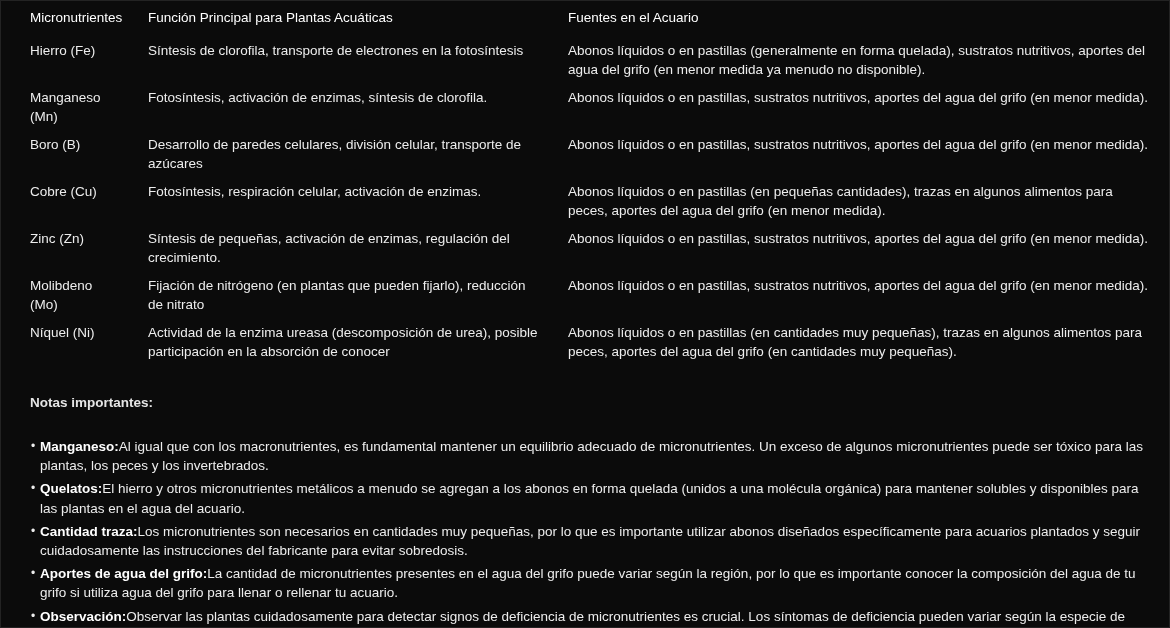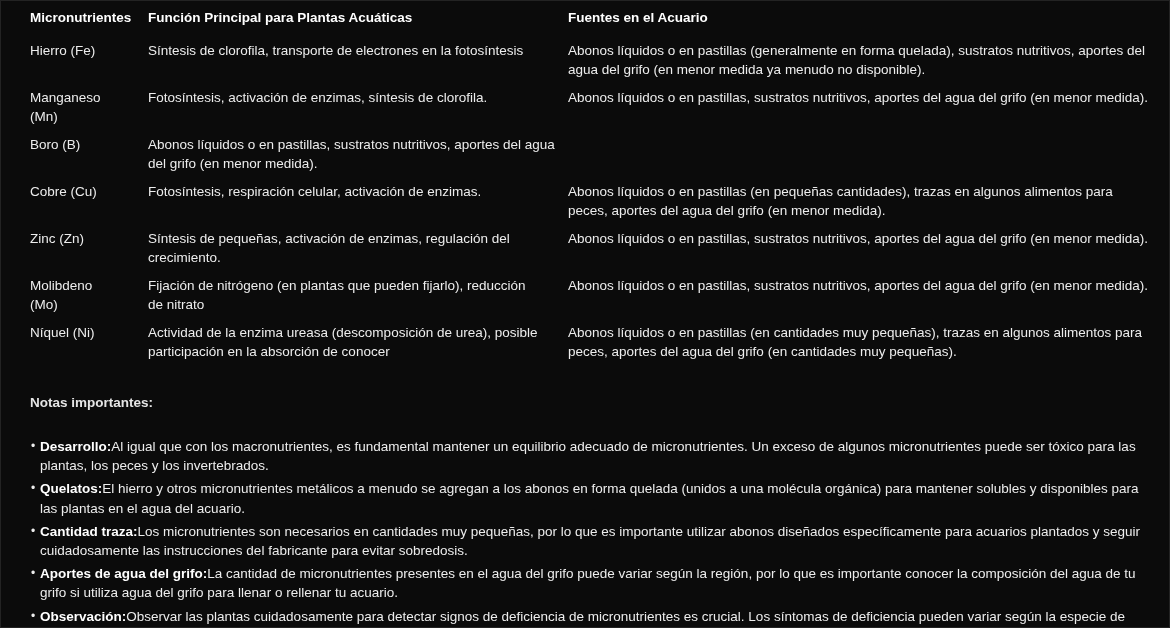--- a/index.html
+++ b/index.html
@@ -23,21 +23,21 @@
     color: #ededed;
     -webkit-font-smoothing: antialiased;
   }
   
   .tbl { width: 100%; }
   .tr {
     display: grid;
     grid-template-columns: 118px 420px 1fr;
     align-items: start;
   }
-  .tr.head .cell { padding-bottom: 14px; font-weight: 700; color: #ffffff; }
+  .tr.head .cell { padding-bottom: 14px; font-weight: 400; color: #ffffff; }
   .tr.row .cell  { padding-bottom: 9px; }
   .cell { padding-right: 26px; }
   .cell.c3 { padding-right: 2px; }
   .tr.row { min-height: 47px; }
   
   .notes-title {
     margin-top: 23px;
     font-weight: 700;
     color: #e5e5e5;
   }
@@ -81,20 +81,21 @@
     </div>
 
     <div class="tr row">
       <div class="cell c1">Manganeso (Mn)</div>
       <div class="cell c2">Fotosíntesis, activación de enzimas, síntesis de clorofila.</div>
       <div class="cell c3">Abonos líquidos o en pastillas, sustratos nutritivos, aportes del agua del grifo (en menor medida).</div>
     </div>
 
     <div class="tr row">
       <div class="cell c1">Boro (B)</div>
+      <div class="cell c2">Desarrollo de paredes celulares, división celular, transporte de azúcares</div>
       <div class="cell c3">Abonos líquidos o en pastillas, sustratos nutritivos, aportes del agua del grifo (en menor medida).</div>
     </div>
 
     <div class="tr row">
       <div class="cell c1">Cobre (Cu)</div>
       <div class="cell c2">Fotosíntesis, respiración celular, activación de enzimas.</div>
       <div class="cell c3">Abonos líquidos o en pastillas (en pequeñas cantidades), trazas en algunos alimentos para peces, aportes del agua del grifo (en menor medida).</div>
     </div>
 
     <div class="tr row">
@@ -114,21 +115,21 @@
       <div class="cell c2">Actividad de la enzima ureasa (descomposición de urea), posible participación en la absorción de conocer</div>
       <div class="cell c3">Abonos líquidos o en pastillas (en cantidades muy pequeñas), trazas en algunos alimentos para peces, aportes del agua del grifo (en cantidades muy pequeñas).</div>
     </div>
 
   </div>
 
   <div class="notes-title">Notas importantes:</div>
 
   <ul class="notes">
     <li>
-      <span class="bullet">•</span><span class="lbl">Desarrollo:</span><span class="txt">Al igual que con los macronutrientes, es fundamental mantener un equilibrio adecuado de micronutrientes. Un exceso de algunos micronutrientes puede ser tóxico para las plantas, los peces y los invertebrados.</span>
+      <span class="bullet">•</span><span class="lbl">Manganeso:</span><span class="txt">Al igual que con los macronutrientes, es fundamental mantener un equilibrio adecuado de micronutrientes. Un exceso de algunos micronutrientes puede ser tóxico para las plantas, los peces y los invertebrados.</span>
     </li>
     <li>
       <span class="bullet">•</span><span class="lbl">Quelatos:</span><span class="txt">El hierro y otros micronutrientes metálicos a menudo se agregan a los abonos en forma quelada (unidos a una molécula orgánica) para mantener solubles y disponibles para las plantas en el agua del acuario.</span>
     </li>
     <li>
       <span class="bullet">•</span><span class="lbl">Cantidad traza:</span><span class="txt">Los micronutrientes son necesarios en cantidades muy pequeñas, por lo que es importante utilizar abonos diseñados específicamente para acuarios plantados y seguir cuidadosamente las instrucciones del fabricante para evitar sobredosis.</span>
     </li>
     <li>
       <span class="bullet">•</span><span class="lbl">Aportes de agua del grifo:</span><span class="txt">La cantidad de micronutrientes presentes en el agua del grifo puede variar según la región, por lo que es importante conocer la composición del agua de tu grifo si utiliza agua del grifo para llenar o rellenar tu acuario.</span>
     </li>

